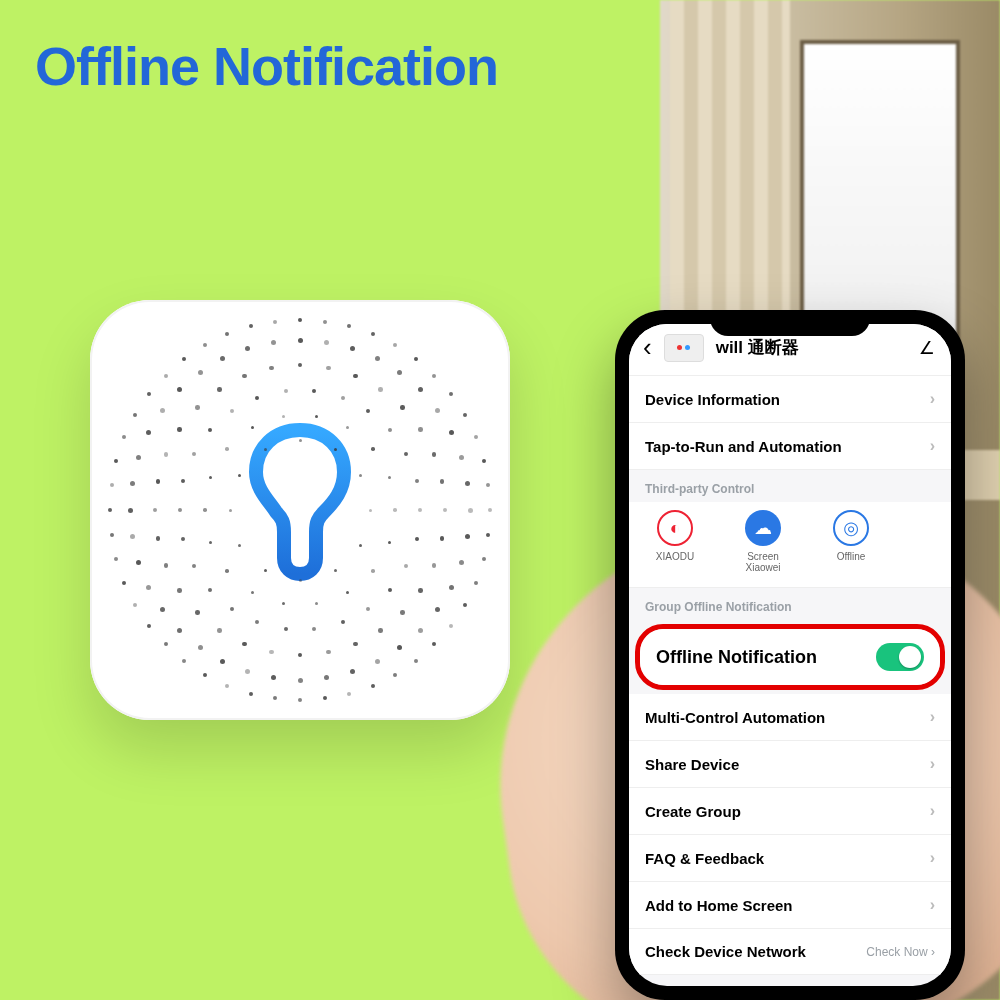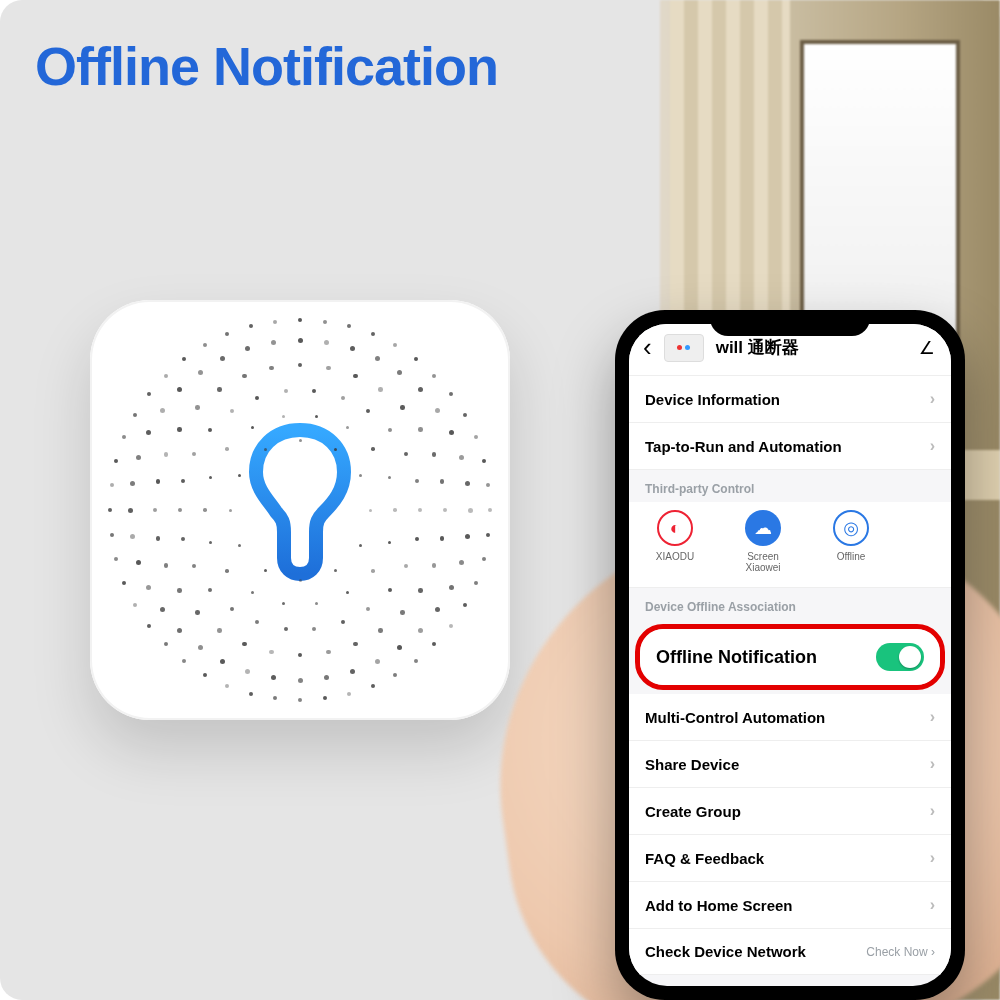--- a/index.html
+++ b/index.html
@@ -1,19 +1,19 @@
 <!DOCTYPE html>
 <html><head>
 <meta charset="utf-8">
 <style>
   * { margin: 0; padding: 0; box-sizing: border-box; font-family: -apple-system, "Helvetica Neue", Arial, sans-serif; }
   body { width: 1000px; height: 1000px; overflow: hidden; position: relative; }
 
   
-  .scene { position: absolute; inset: 0; background: #e5e5e5; border-radius: 22px; }
+  .scene { position: absolute; inset: 0; background: #bef264; }
   .room  { position:absolute; top:0; right:0; bottom:0; width:340px;
            background:linear-gradient(90deg,#e1d9c9 0%,#cbbfa4 35%,#b6a684 70%,#9a8a66 100%);
            filter:blur(1px); }
   .curtain{position:absolute; top:0; right:210px; width:120px; bottom:420px;
            background:repeating-linear-gradient(90deg,#e6dbc3 0 14px,#d5c8ab 14px 28px); }
   .window{position:absolute; top:40px; right:40px; width:160px; height:340px;
           background:linear-gradient(180deg,#fff,#eee); border:4px solid #6b5d45;}
   .trim  { position:absolute; top:450px; right:0; width:340px; height:50px; background:#e0d1b0;}
 
   
@@ -311,21 +311,21 @@
         <div class="svc">
           <div class="ic ic2">☁</div>
           <span>Screen Xiaowei</span>
           </div>
         <div class="svc">
           <div class="ic ic3">◎</div>
           <span>Offline</span>
           </div>
       </div>
 
-      <div class="caption">Device Offline Association</div>
+      <div class="caption">Group Offline Notification</div>
       <div class="highlight">
         <div class="row">
           <span style="font-size:18px;">Offline Notification</span>
           <div class="toggle"></div>
         </div>
       </div>
 
       <div class="row">
         <span>Multi-Control Automation</span>
           <span class="chev">›</span>

